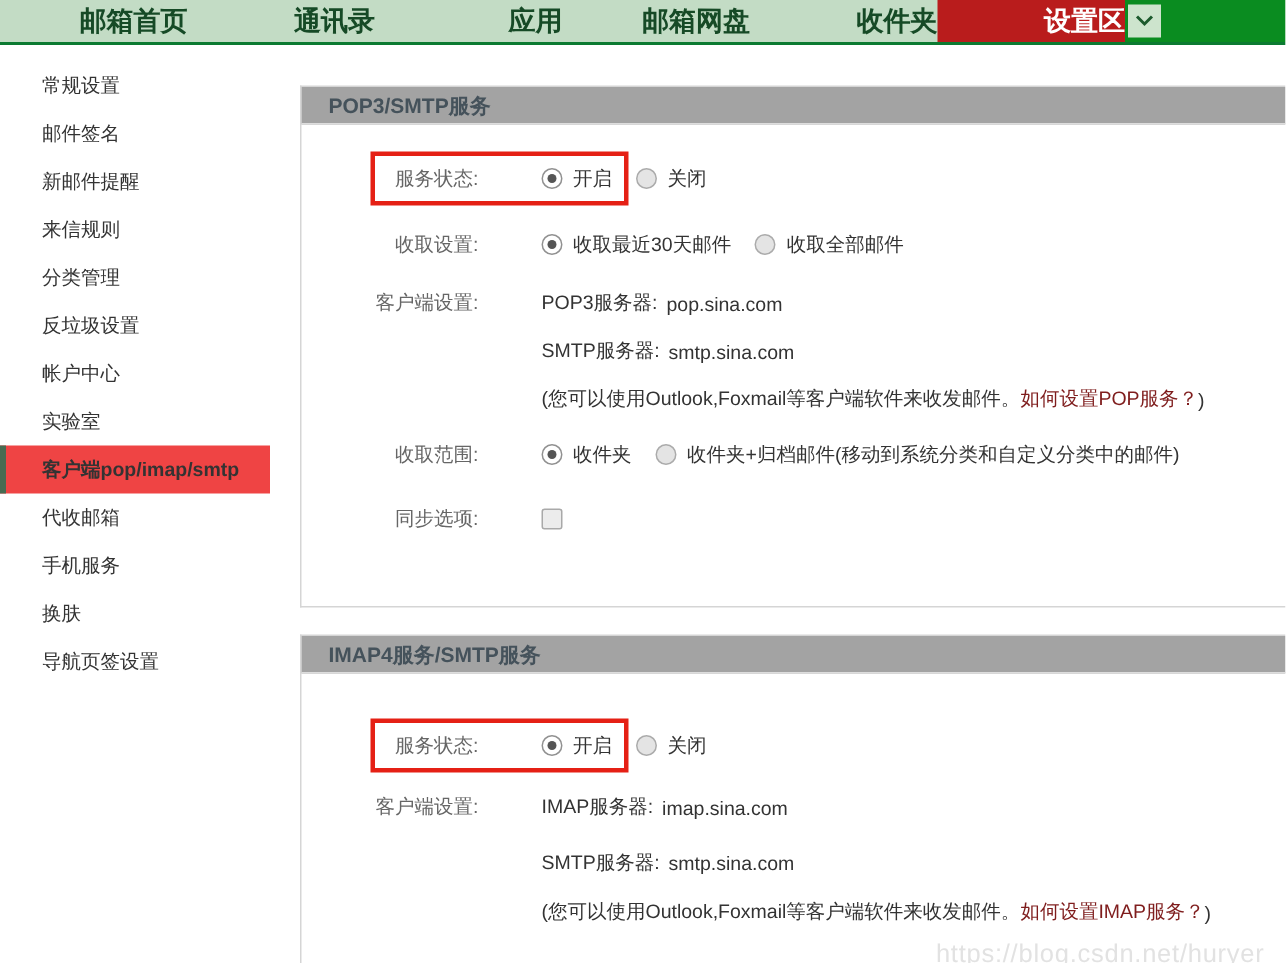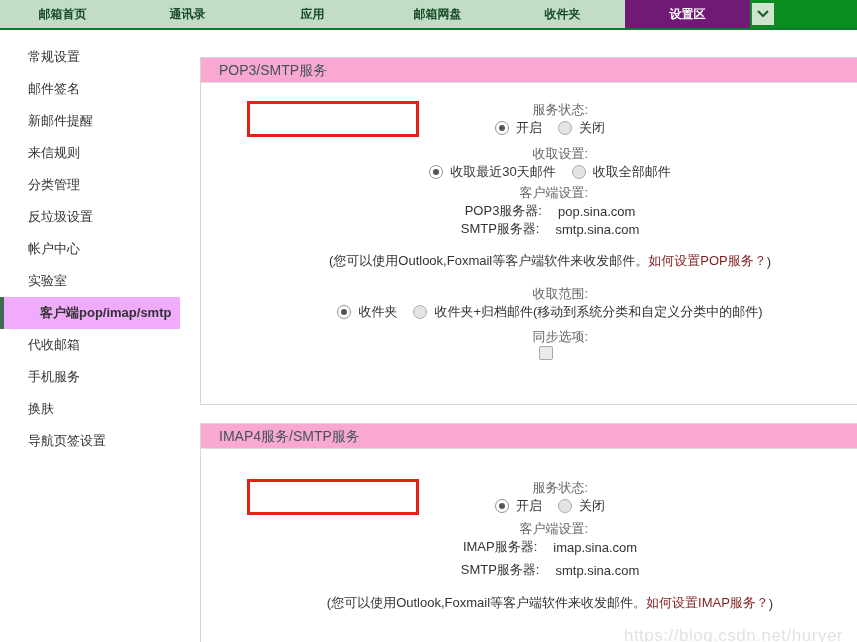--- a/index.html
+++ b/index.html
@@ -2,51 +2,51 @@
 <html><head>
 <meta charset="utf-8">
 <style>
   * { margin:0; padding:0; box-sizing:border-box; }
   body {
     width:857px; height:642px; position:relative; overflow:hidden;
     background:#fff; font-family:"Liberation Sans","DejaVu Sans",sans-serif;
   }
   
   .topnav { height:30px; display:flex; background:#c3dcc5; border-bottom:2px solid #0c7a32; }
-  .tab { width:125px; height:28px; line-height:28px; text-align:center;
-         font-size:12px; font-weight:bold; color:#164a26; cursor:pointer; }
-  .tab.active { background:#701a75; color:#fff; }
+  .tab { width:125px; height:28px; line-height:28px; text-align:right;
+         font-size:18px; font-weight:bold; color:#164a26; cursor:pointer; }
+  .tab.active { background:#b91c1c; color:#fff; }
   .nav-right { flex:1; height:28px; background:#0a8c20; display:flex; align-items:center; }
   .chev-box { width:22px; height:22px; margin-left:2px; background:#cde4cd;
               display:flex; align-items:center; justify-content:center; cursor:pointer; }
   
   .wrap { display:flex; align-items:flex-start; }
   .sidebar { width:200px; padding-top:11px; flex-shrink:0; }
   .side-item { height:32px; line-height:32px; padding-left:28px; font-size:13px; color:#333; cursor:pointer; }
-  .side-item.active { font-weight:bold; background:#f0abfc; border-left:4px solid #476b52;
-                      padding-left:36px; width:180px; }
+  .side-item.active { font-weight:bold; background:#ef4444; border-left:4px solid #476b52;
+                      padding-left:24px; width:180px; }
   .main { flex:1; padding-top:27px; }
   .panel { border:1px solid #d5d5d5; border-right:none; background:#fff; }
-  .panel-header { height:25px; line-height:24px; background:#f9a8d4; padding-left:18px;
-                  font-size:14px; font-weight:normal; color:#45525b; border-bottom:1px solid #ddd; }
+  .panel-header { height:25px; line-height:24px; background:#a3a3a3; padding-left:18px;
+                  font-size:14px; font-weight:bold; color:#45525b; border-bottom:1px solid #ddd; }
   .panel2 { margin-top:18px; }
   
-  .row { display:flex; align-items:center; font-size:13px; position:relative;flex-direction:column; }
+  .row { display:flex; align-items:center; font-size:13px; position:relative; }
   .lbl { width:118px; text-align:right; color:#666; flex-shrink:0; }
   .val { margin-left:42px; display:flex; align-items:center; color:#333; }
   .opt { margin-left:0; }
   .gap { margin-left:16px; }
   .radio { width:14px; height:14px; border-radius:50%; border:1px solid #919191;
            background:#fff; margin-right:7px; position:relative; flex-shrink:0; cursor:pointer; }
   .radio.sel::after { content:''; position:absolute; left:3px; top:3px; width:6px; height:6px;
                       border-radius:50%; background:#555; }
   .radio.unsel { background:#e4e4e4; border-color:#ababab; }
   .checkbox { width:14px; height:14px; border:1px solid #a9a9a9; background:#ececec;
               border-radius:2px; margin-right:8px; flex-shrink:0; cursor:pointer; }
-  .srv-name { margin-right:16px; }
+  .srv-name { margin-right:6px; }
   .red-rect { position:absolute; left:46px; top:50%; transform:translateY(-50%);
               width:172px; height:36px; border:3px solid #e52015; pointer-events:none; }
   a.help { color:#7f1d1d; cursor:pointer; }
   .watermark { text-align:right; padding-right:14px; margin-top:4px; height:24px;
                font-size:17px; color:#e2e2e2; letter-spacing:0.5px; }
 </style>
 </head>
 <body>
 
 <div class="topnav">

